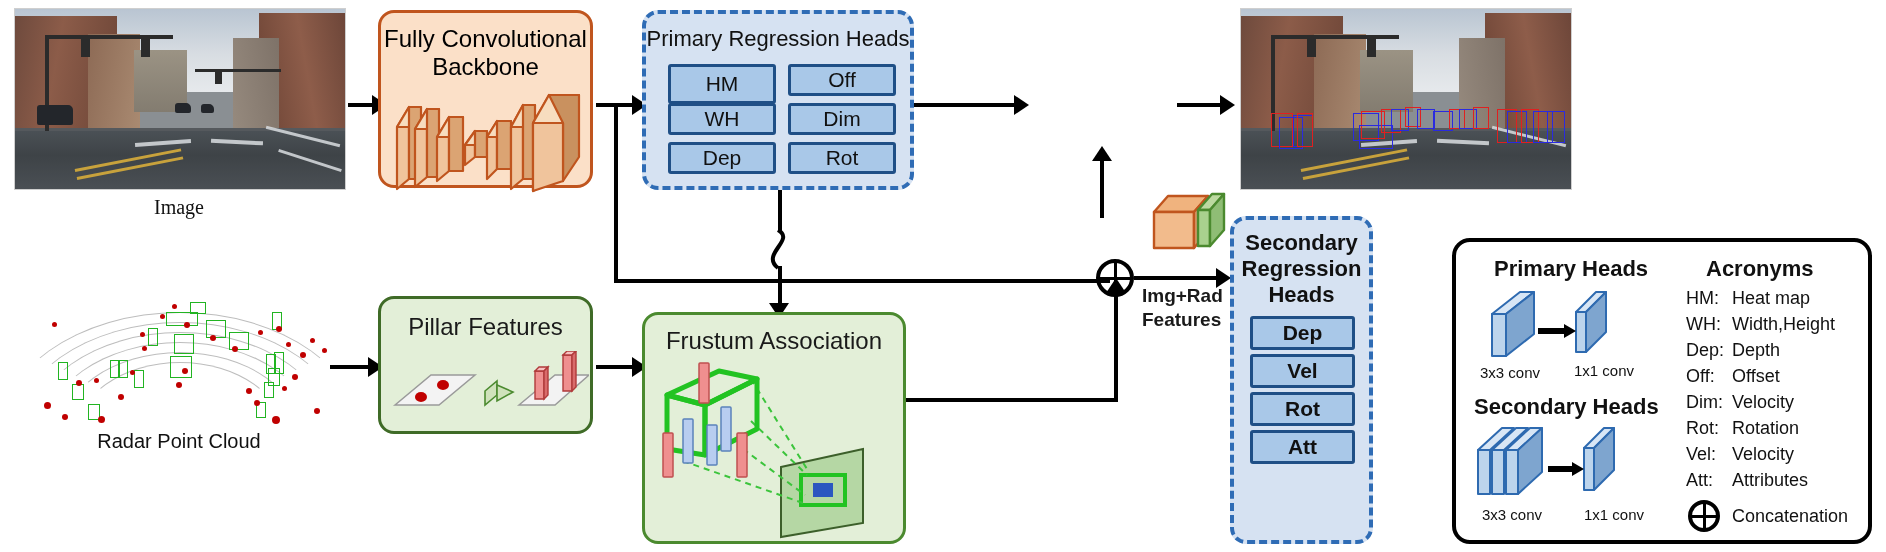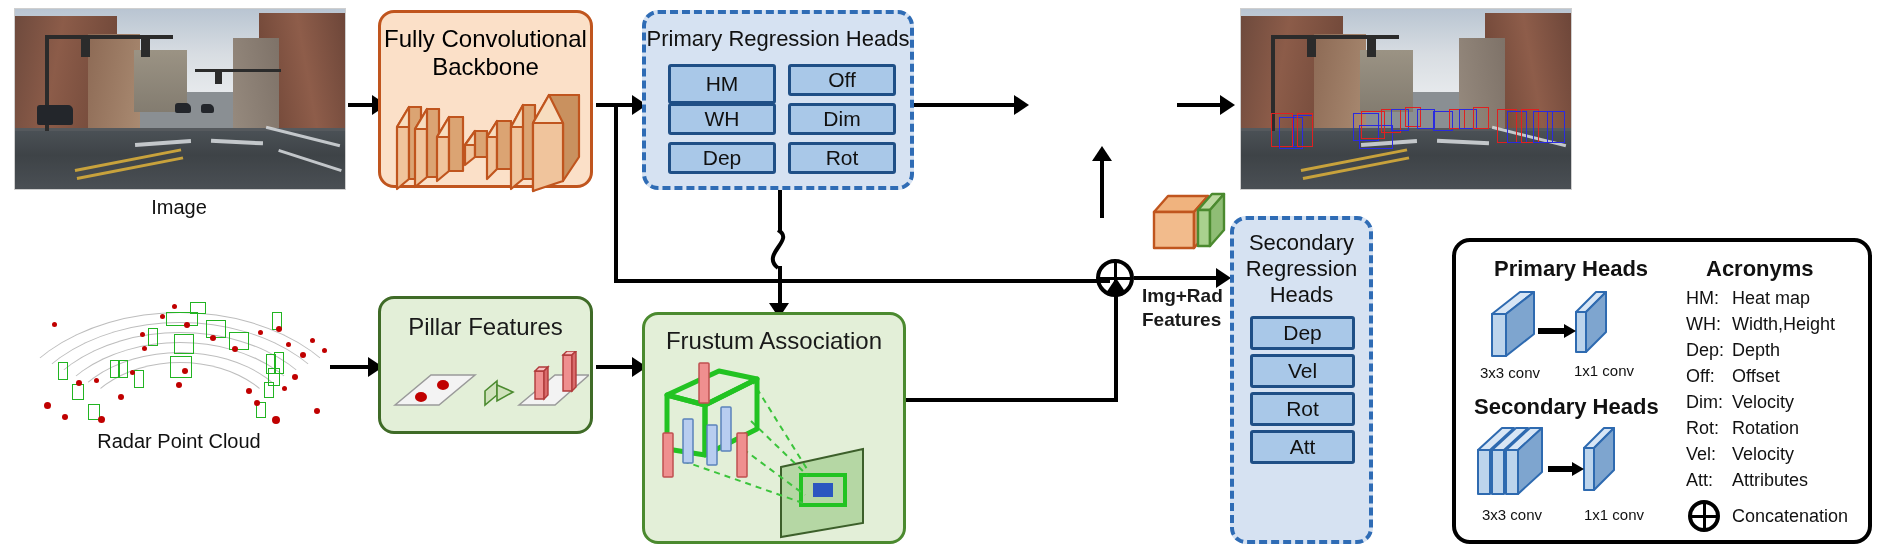--- a/index.html
+++ b/index.html
@@ -117,21 +117,21 @@
     <div class="car" style="left:160px;top:94px;width:16px;height:10px;"></div>
     <div class="car" style="left:186px;top:95px;width:13px;height:9px;"></div>
 
     <div class="yellowline" style="left:60px;top:160px;width:108px;height:3px;transform:rotate(-11deg);"></div>
     <div class="yellowline" style="left:62px;top:168px;width:108px;height:3px;transform:rotate(-11deg);"></div>
     <div class="whitemark" style="left:120px;top:132px;width:56px;height:4px;transform:rotate(-4deg);"></div>
     <div class="whitemark" style="left:196px;top:131px;width:52px;height:4px;transform:rotate(3deg);"></div>
     <div class="whitemark" style="left:250px;top:126px;width:76px;height:3px;transform:rotate(14deg);"></div>
     <div class="whitemark" style="left:262px;top:150px;width:66px;height:3px;transform:rotate(18deg);"></div>
   </div>
-  <div class="photo-caption" style="left:14px;top:196px;width:330px;">Image</div>
+  <div class="photo-caption" style="left:14px;top:196px;width:330px;font-family:Liberation Serif, serif;">Image</div>
 
   <div class="rpc" style="left:14px;top:290px;width:330px;height:135px;">
     <div class="rarc" style="left:60px;top:72px;width:210px;height:150px;"></div>
     <div class="rarc" style="left:44px;top:62px;width:242px;height:170px;"></div>
     <div class="rarc" style="left:28px;top:52px;width:274px;height:192px;"></div>
     <div class="rarc" style="left:12px;top:42px;width:306px;height:214px;"></div>
     <div class="rarc" style="left:-4px;top:32px;width:338px;height:238px;"></div>
     <div class="rarc" style="left:-20px;top:22px;width:370px;height:262px;"></div>
     <div class="rbox" style="left:152px;top:22px;width:30px;height:12px;"></div>
     <div class="rbox" style="left:176px;top:12px;width:14px;height:10px;"></div>
@@ -340,21 +340,21 @@
       <polygon points="64,24 78,8 78,44 64,60" fill="#8fbd75" stroke="#4b8a2f"></polygon>
     </g>
   </svg>
 
   <div class="hline" style="left:1134px;top:276px;width:92px;"></div>
   <div class="arrowR" style="left:1216px;top:268px;"></div>
 
   <div class="abs" style="left:1142px;top:285px;font-size:19px;font-weight:bold;">Img+Rad</div>
   <div class="abs" style="left:1142px;top:309px;font-size:19px;font-weight:bold;">Features</div>
 
-  <div class="module mod-dashed" style="left:1230px;top:216px;width:143px;height:328px;">
+  <div class="module mod-dashed" style="left:1230px;top:216px;width:143px;height:328px;font-weight:bold;">
     <div class="title title-22" style="top:10px;">Secondary</div>
     <div class="title title-22" style="top:36px;">Regression</div>
     <div class="title title-22" style="top:62px;">Heads</div>
 
     <div class="chip" style="left:16px;top:96px;width:105px;height:34px;">
       <span>Dep</span>
     </div>
     <div class="chip" style="left:16px;top:134px;width:105px;height:34px;">
       <span>Vel</span>
     </div>

